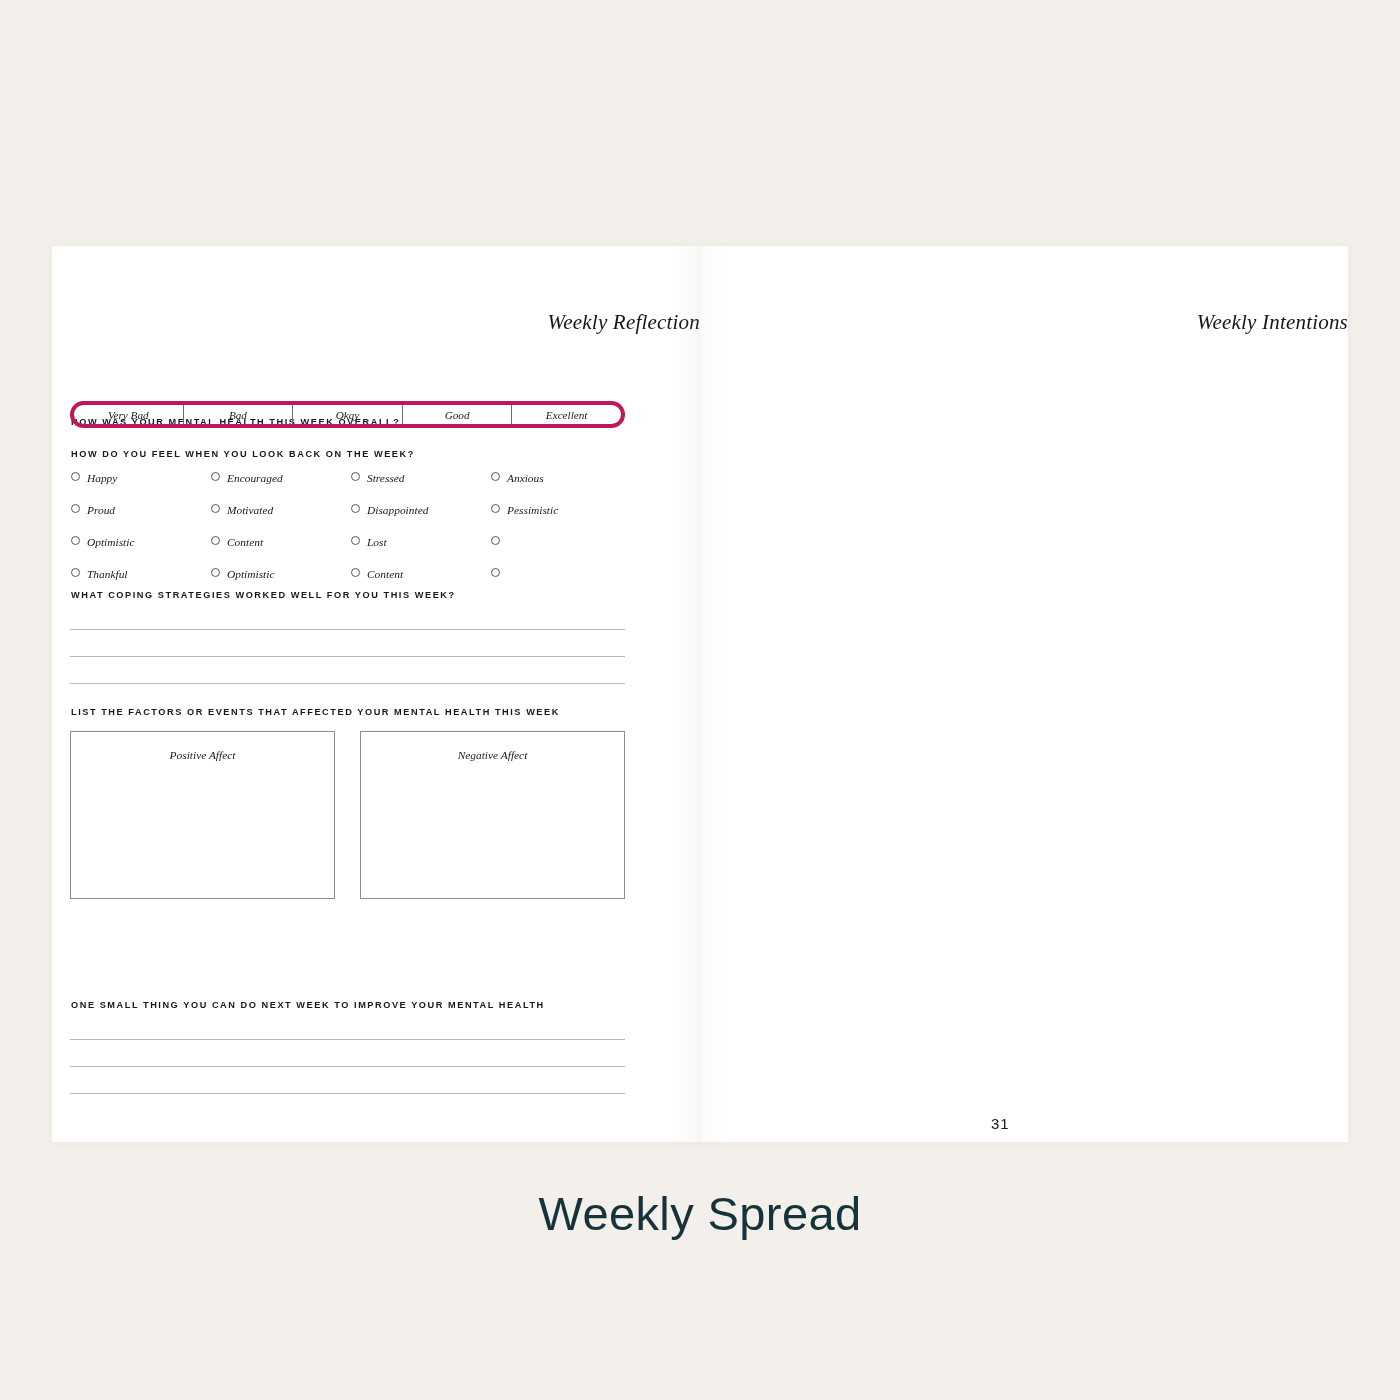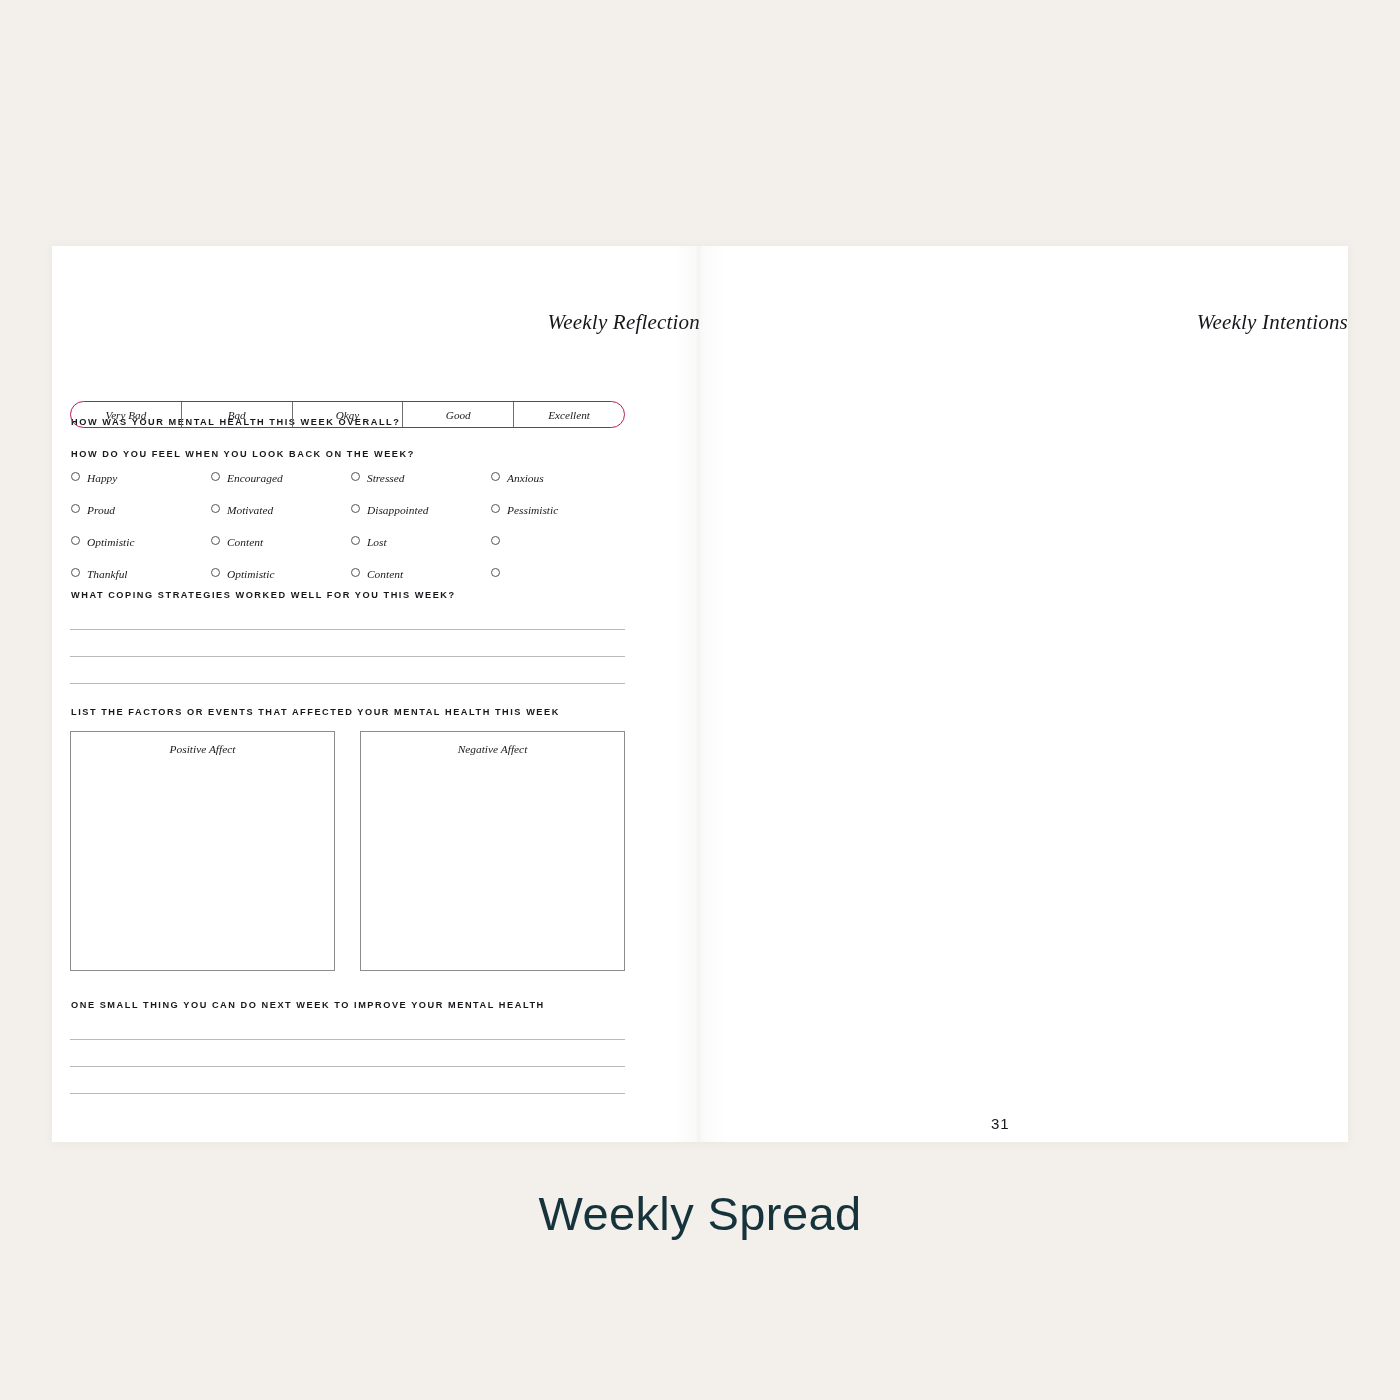--- a/index.html
+++ b/index.html
@@ -77,21 +77,21 @@
     color: #16181b;
     text-transform: uppercase;
     white-space: nowrap;
   }
 
   
   .scale {
     position: absolute;
     display: flex;
     height: 27px;
-    border: 1px solid #be185d;
+    border: 4px solid #be185d;
     border-radius: 14px;
     overflow: hidden;
   }
   .scale-seg {
     flex: 1 1 0;
     display: flex;
     align-items: center;
     justify-content: center;
     border-right: 1px solid #6f6f6f;
     font-family: "Liberation Serif", serif;
@@ -140,23 +140,23 @@
   .rule:last-child { margin-bottom: 0; }
 
   
   .affect-row {
     position: absolute;
     display: flex;
     justify-content: space-between;
   }
   .affect-box {
     width: 265px;
-    height: 240px;
+    height: 168px;
     border: 1px solid #8c8c8c;
-    padding-top: 11px;
+    padding-top: 17px;
   }
   .affect-title {
     font-family: "Liberation Serif", serif;
     font-style: italic;
     font-size: 11.4px;
     color: #17191c;
     text-align: center;
   }
 
   .page-number {

